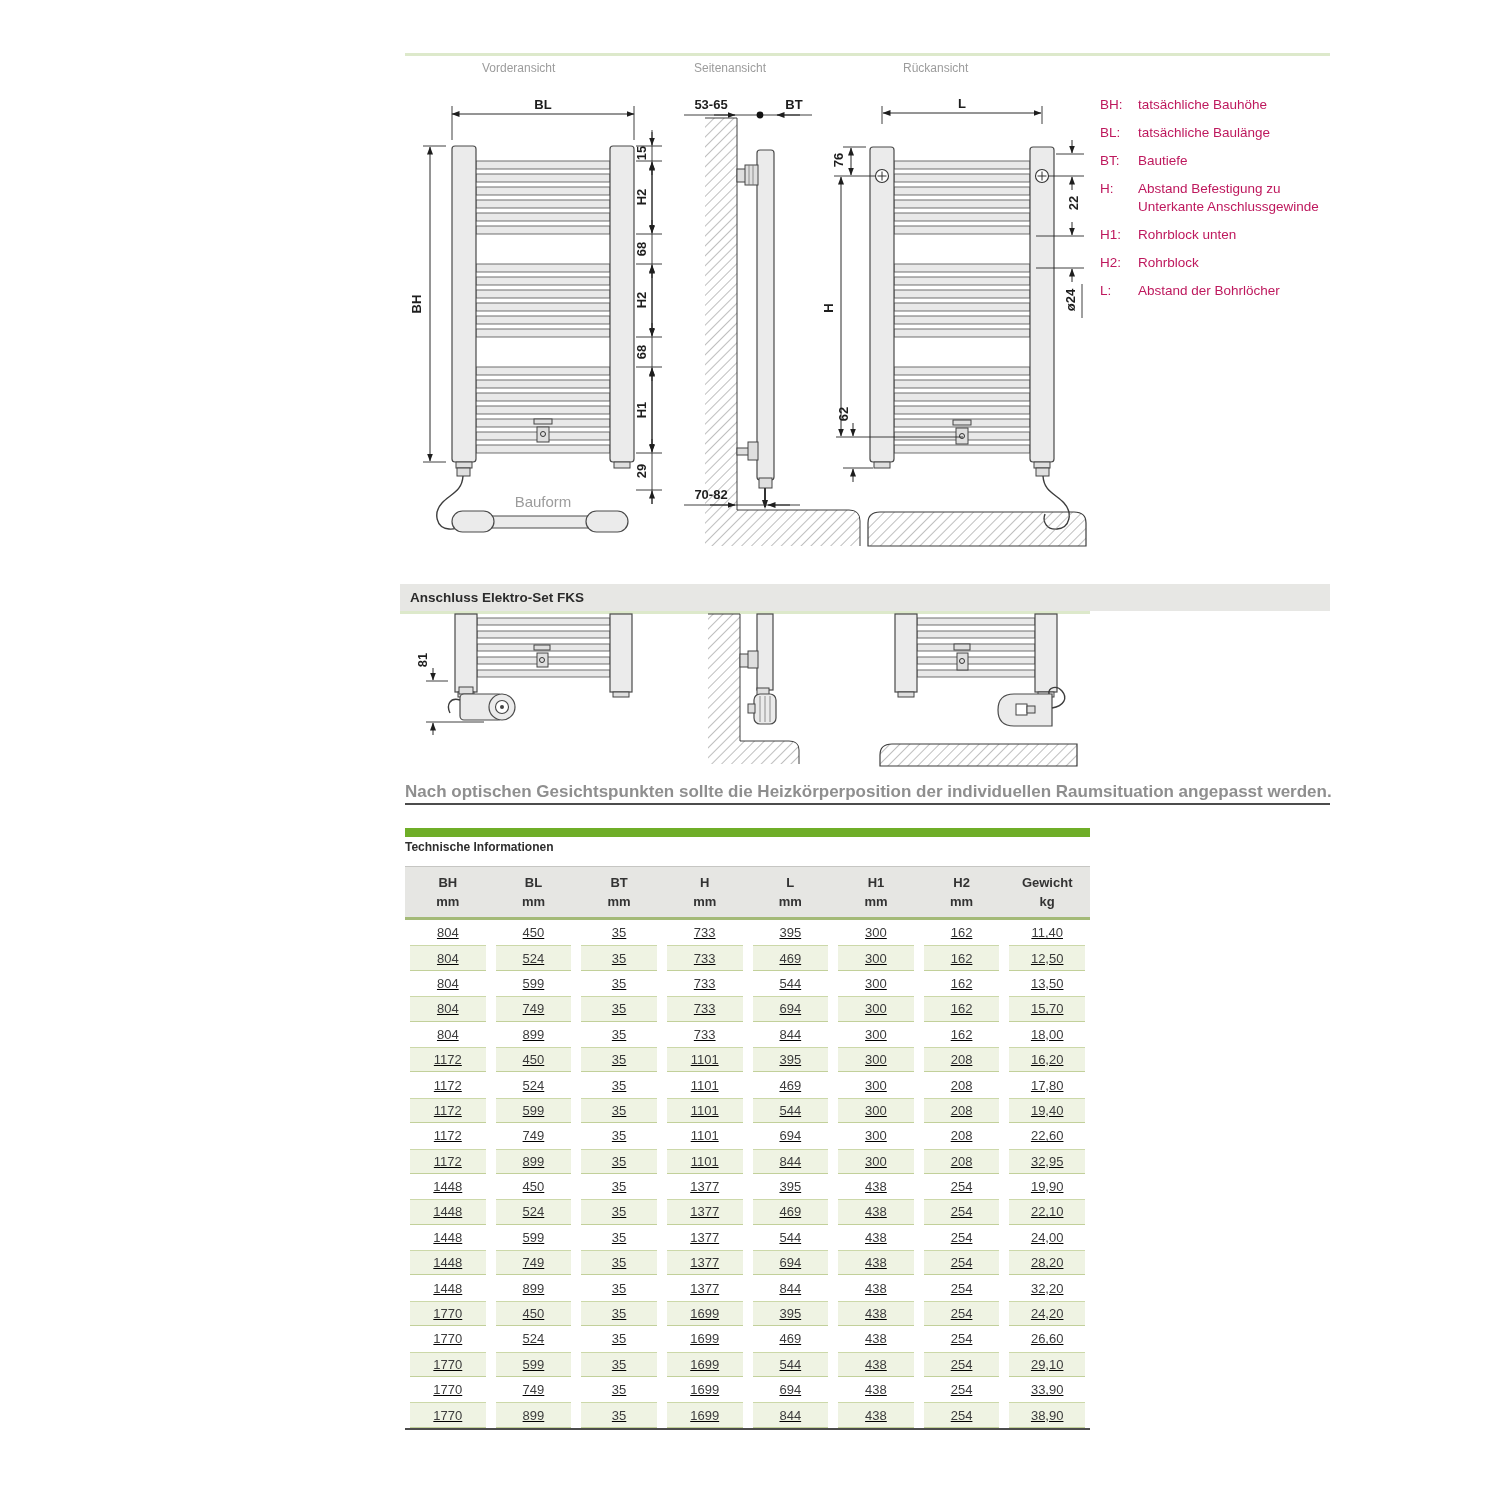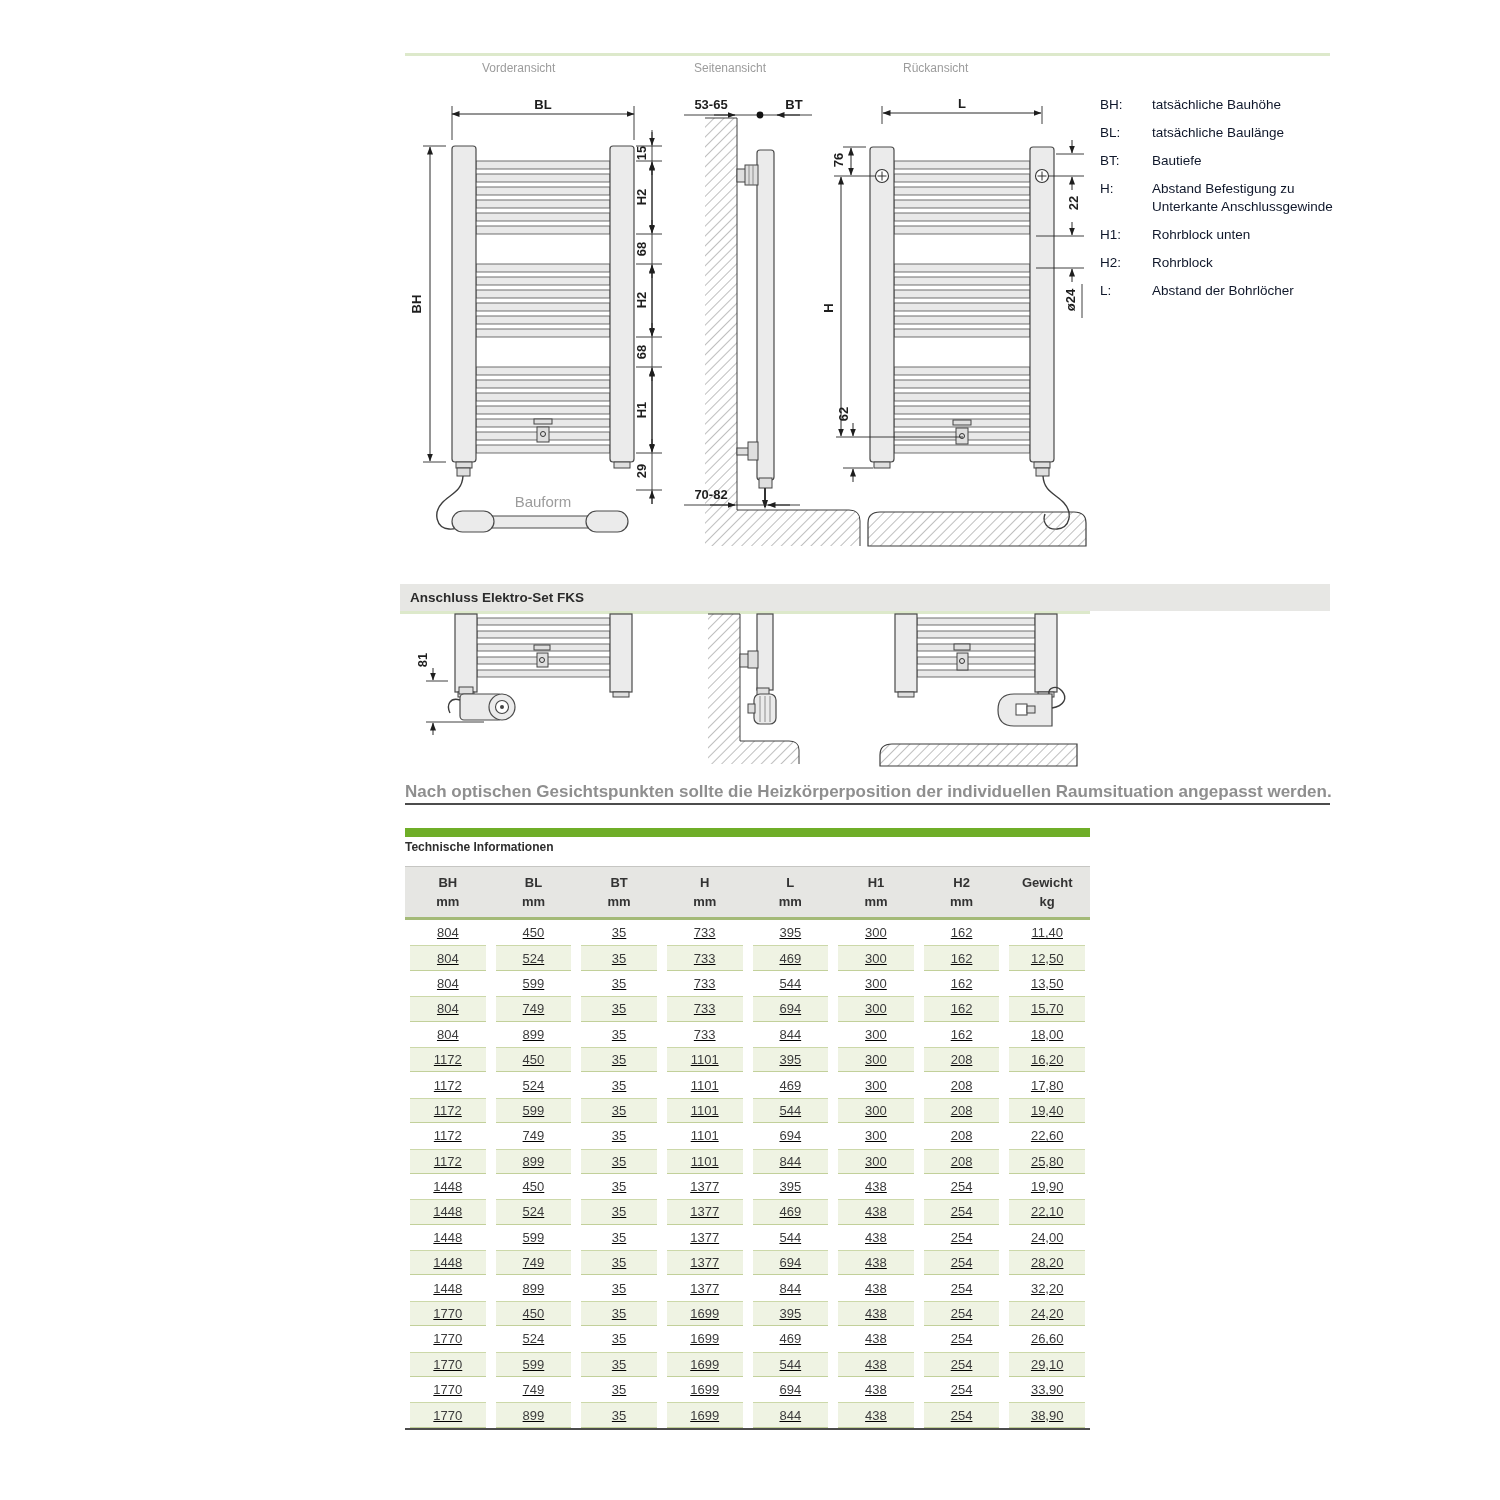--- a/index.html
+++ b/index.html
@@ -5,23 +5,23 @@
   html,body{margin:0;padding:0;background:#fff;}
   .sheet{position:relative;width:1500px;height:1500px;background:#fff;overflow:hidden;
          font-family:"Liberation Sans",sans-serif;}
 
   .hline{position:absolute;}
   .topline{left:405px;top:53px;width:925px;height:3px;background:#dde9cb;}
   .view-title{position:absolute;top:61px;font-size:12px;color:#9c9c9c;}
   .vt-front{left:482px;} .vt-side{left:694px;} .vt-rear{left:903px;}
 
   .legend{position:absolute;left:1100px;top:96px;width:238px;}
-  .legend-item{display:flex;margin-bottom:10px;font-size:13.5px;color:#0f172a;line-height:18px;}
+  .legend-item{display:flex;margin-bottom:10px;font-size:13.5px;color:#be185d;line-height:18px;}
   .legend-term{width:38px;flex:none;}
-  .legend-desc{flex:1;margin-left:14px;}
+  .legend-desc{flex:1;}
 
   .fks-bar{position:absolute;left:400px;top:584px;width:930px;height:27px;background:#e7e7e4;
            display:flex;align-items:center;}
   .fks-bar-label{font-size:13.5px;font-weight:bold;color:#2b2b2b;padding-left:10px;}
   .fks-underline{left:400px;top:611px;width:690px;height:3px;background:#dde9cb;}
 
   .note{position:absolute;left:405px;top:782px;width:930px;font-size:17px;color:#8f8f8f;font-weight:bold;}
   .darkline{left:405px;top:803px;width:925px;height:2px;background:#4c4c4c;}
   .greenbar{left:405px;top:828px;width:685px;height:9px;}
   .tbl-title{position:absolute;left:405px;top:840px;font-size:12px;font-weight:bold;color:#2e2e2e;}
@@ -504,21 +504,21 @@
           <div class="cell">22,60</div>
         </div>
         <div class="trow stripe">
           <div class="cell">1172</div>
           <div class="cell">899</div>
           <div class="cell">35</div>
           <div class="cell">1101</div>
           <div class="cell">844</div>
           <div class="cell">300</div>
           <div class="cell">208</div>
-          <div class="cell">25,80</div>
+          <div class="cell">32,95</div>
         </div>
         <div class="trow">
           <div class="cell">1448</div>
           <div class="cell">450</div>
           <div class="cell">35</div>
           <div class="cell">1377</div>
           <div class="cell">395</div>
           <div class="cell">438</div>
           <div class="cell">254</div>
           <div class="cell">19,90</div>

